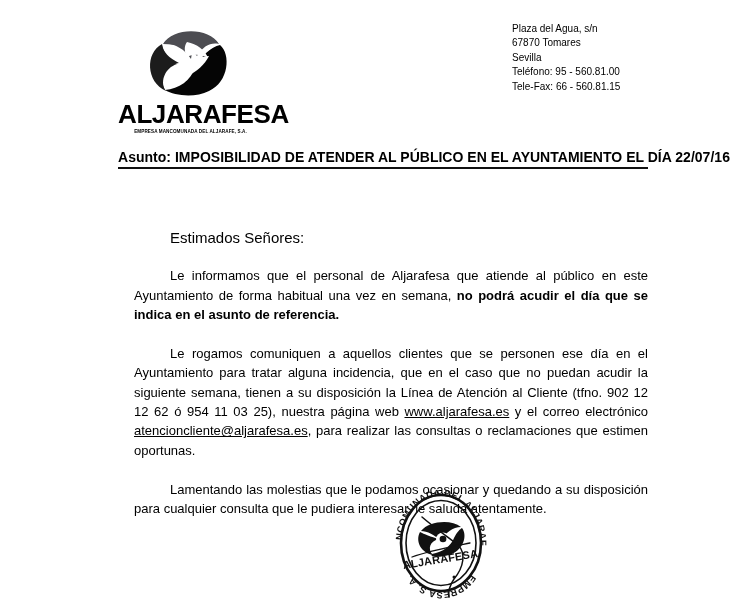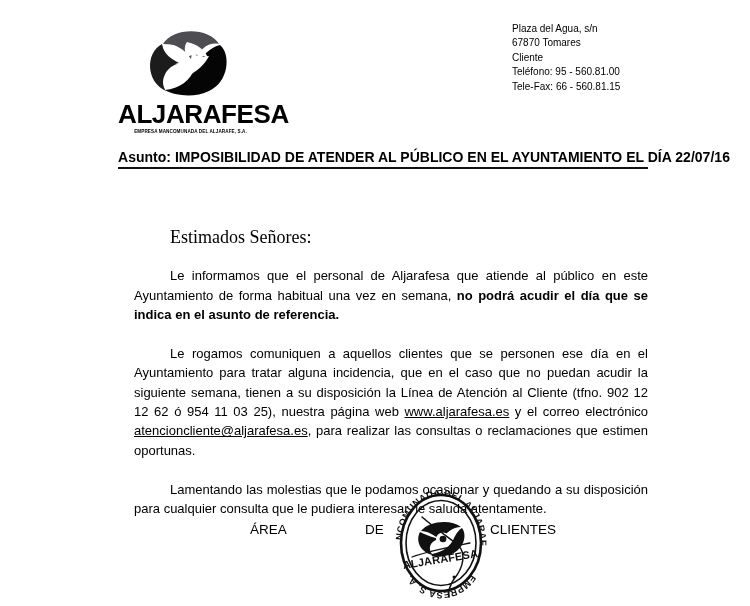--- a/index.html
+++ b/index.html
@@ -107,22 +107,21 @@
     left: 134px;
     top: 228px;
     width: 514px;
     font-size: 13px;
     line-height: 19.3px;
   }
 
   .salutation {
     margin: 0 0 0 0;
     text-indent: 36px;
-    font-size: 18px;
-    font-family: Liberation Serif, serif;
+    font-size: 15px;
   }
 
   p.para {
     margin: 0;
     text-align: justify;
     text-indent: 36px;
     font-size: 13px;
     line-height: 19.3px;
   }
 
@@ -216,21 +215,21 @@
                    C 49 31, 49 26, 52 22 Z" fill="#ffffff"></path>
         </svg>
       </div>
       <div class="logo-wordmark">ALJARAFESA</div>
       <div class="logo-subtitle">EMPRESA MANCOMUNADA DEL ALJARAFE, S.A.</div>
     </div>
 
     <div class="address-block">
       <span class="address-line">Plaza del Agua, s/n</span>
       <span class="address-line">67870 Tomares</span>
-      <span class="address-line">Cliente</span>
+      <span class="address-line">Sevilla</span>
       <span class="address-line">Teléfono: 95 - 560.81.00</span>
       <span class="address-line">Tele-Fax: 66 - 560.81.15</span>
     </div>
 
   </div>
 
   <div class="subject-wrap">
     <div class="subject-line">Asunto: IMPOSIBILIDAD DE ATENDER AL PÚBLICO EN EL AYUNTAMIENTO EL DÍA 22/07/16</div>
     <div class="subject-rule"></div>
   </div>
@@ -246,25 +245,20 @@
     <div class="gap-2"></div>
 
     <p class="para"><span>Le rogamos comuniquen a aquellos clientes que se personen ese día en el Ayuntamiento para tratar alguna incidencia, que en el caso que no puedan acudir la siguiente semana, tienen a su disposición la Línea de Atención al Cliente (tfno. 902 12 12 62 ó 954 11 03 25), nuestra página web </span><span class="ul">www.aljarafesa.es</span><span> y el correo electrónico </span><span class="ul">atencioncliente@aljarafesa.es</span><span>, para realizar las consultas o reclamaciones que estimen oportunas.</span></p>
 
     <div class="gap-3"></div>
 
     <p class="para">Lamentando las molestias que le podamos ocasionar y quedando a su disposición para cualquier consulta que le pudiera interesar, le saluda atentamente.</p>
 
   </div>
 
-  <div class="signature">
-    <span class="sig-area">ÁREA</span>
-    <span class="sig-de">DE</span>
-    <span class="sig-clientes">CLIENTES</span>
-  </div>
 
   <div class="stamp">
     <svg width="98" height="112" viewBox="0 0 98 112" xmlns="http://www.w3.org/2000/svg">
       <defs>
         <path id="ringPath" d="M 49 103 A 41 49 0 1 1 49 9 A 41 49 0 1 1 49 103"></path>
         <path id="ringPathTop" d="M 10 56 A 39 47 0 0 1 88 56"></path>
         <path id="ringPathBottom" d="M 88 58 A 39 47 0 0 1 10 58"></path>
       </defs>
 
       <ellipse cx="49" cy="56" rx="40" ry="48" fill="none" stroke="#111" stroke-width="2.6"></ellipse>

